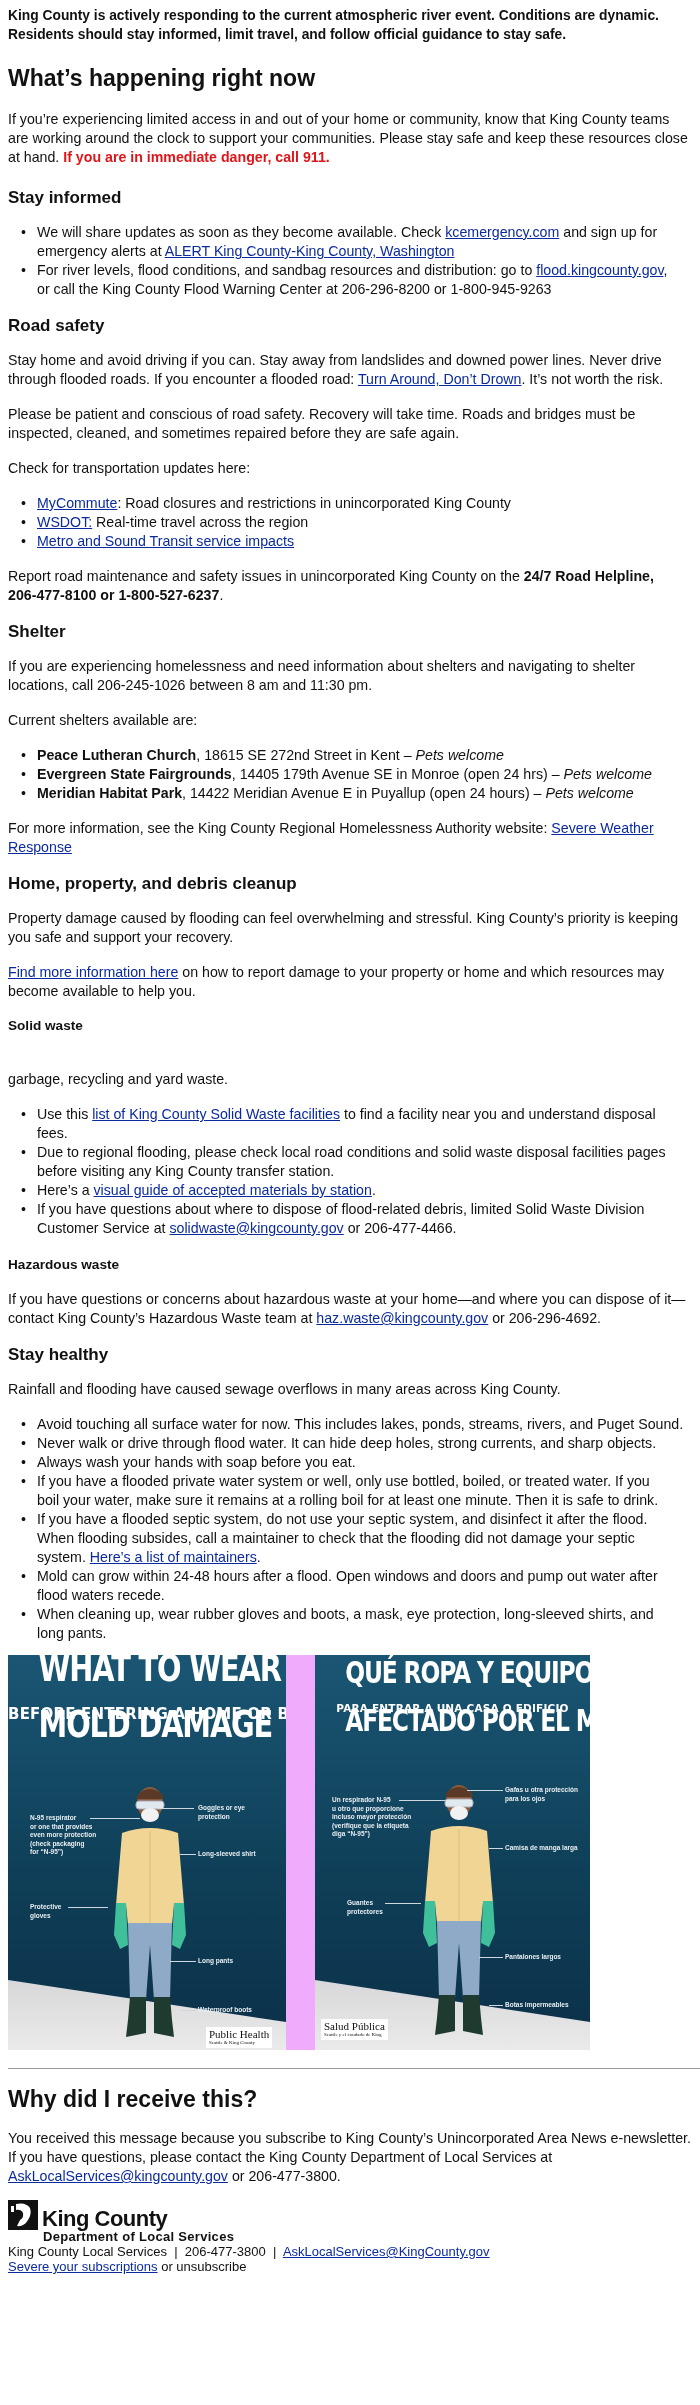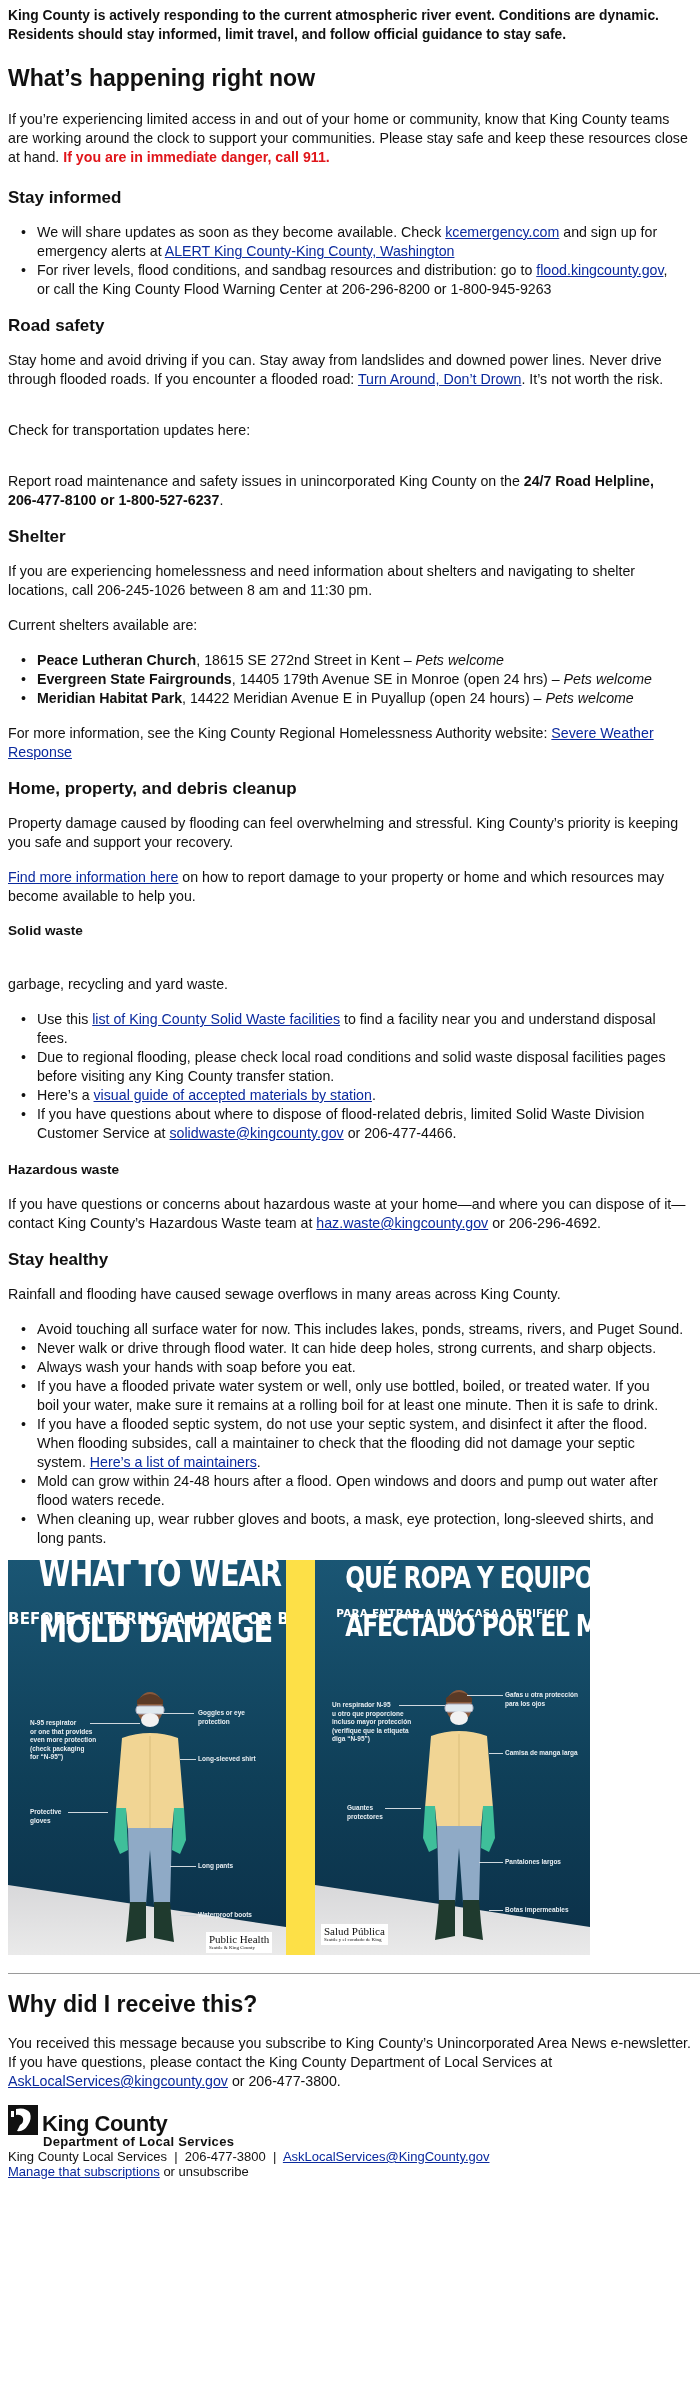--- a/index.html
+++ b/index.html
@@ -8,21 +8,21 @@
   p { margin:0; }
   .intro { font-weight:bold; font-size:13.8px; line-height:19px; }
   h1 { font-size:23px; font-weight:bold; margin:20px 0 0 0; line-height:28px; }
   h2 { font-size:17px; font-weight:bold; margin:0; line-height:22px; }
   h3 { font-size:13.6px; font-weight:bold; margin:0; line-height:18px; }
   a { color:#1a0dab; text-decoration:underline; color:#0b2a9e; }
   .red { color:#e0151a; font-weight:bold; }
   ul { margin:0; padding:0 0 0 29px; list-style:none; }
   ul li { position:relative; }
   ul li::before { content:"•"; position:absolute; left:-16px; top:0; } .gap14 { height:14px; } .gap16{height:16px;} .gap18{height:18px;} .gap20{height:20px;}
-  .poster-row { position:relative; width:582px; height:395px; margin-top:12px; background:#fde047; }
+  .poster-row { position:relative; width:582px; height:395px; margin-top:12px; background:#f0abfc; }
   .poster { position:absolute; top:0; height:395px; background:linear-gradient(180deg,#1a5674 0%,#0f3f58 55%,#0b3048 100%); overflow:hidden; }
   .poster .floor { position:absolute; left:0; right:0; bottom:0; height:70px; background:linear-gradient(180deg,#d8d8da,#eaeaea); clip-path:polygon(0 0,100% 60%,100% 100%,0 100%); }
   .pt { color:#fff; font-weight:bold; text-align:center; position:absolute; left:0; right:0; font-family:"DejaVu Sans", sans-serif; }
   .big { font-size:37px; letter-spacing:-1.5px; transform:scaleX(0.78); }
   .sub { font-size:15px; letter-spacing:0.2px; }
   .lbl { position:absolute; color:#e8eef2; font-size:6.5px; line-height:8.5px; font-weight:bold; white-space:nowrap; }
   .line { position:absolute; height:1px; background:#cfd8de; }
   .logo { position:absolute; background:#fff; color:#111; font-family:"Liberation Serif", serif; font-size:11px; line-height:11px; padding:2px 3px; }
   .logo small { font-size:5px; display:block; line-height:6px; }
   .figure { position:absolute; }
@@ -66,23 +66,32 @@
   </ul>
 
   <div class="gap16"></div>
   <h2>Road safety</h2>
   <div class="gap14"></div>
   <p>
     <span>Stay home and avoid driving if you can. Stay away from landslides and downed power lines. Never drive</span><br>
     <span>through flooded roads. If you encounter a flooded road: </span><a href="#">Turn Around, Don’t Drown</a><span>. It’s not worth the risk.</span>
   </p>
   <div class="gap16"></div>
+  <p>
+    <span>Please be patient and conscious of road safety. Recovery will take time. Roads and bridges must be</span><br>
+    <span>inspected, cleaned, and sometimes repaired before they are safe again.</span>
+  </p>
   <div class="gap16"></div>
   <p>Check for transportation updates here:</p>
   <div class="gap16"></div>
+  <ul>
+    <li><a href="#">MyCommute</a><span>: Road closures and restrictions in unincorporated King County</span></li>
+    <li><a href="#">WSDOT:</a><span> Real-time travel across the region</span></li>
+    <li><a href="#">Metro and Sound Transit service impacts</a></li>
+  </ul>
   <div class="gap16"></div>
   <p>
     <span>Report road maintenance and safety issues in unincorporated King County on the </span><b>24/7 Road Helpline,</b><br>
     <b>206-477-8100 or 1-800-527-6237</b><span>.</span>
   </p>
 
   <div class="gap16"></div>
   <h2>Shelter</h2>
   <div class="gap14"></div>
   <p>
@@ -244,14 +253,14 @@
       <svg width="30" height="30" viewBox="0 0 30 30">
           <rect width="30" height="30" fill="#111"></rect>
           <path d="M8 4 Q18 2 22 8 Q24 14 20 20 Q16 27 9 26 L12 20 Q16 18 15 13 Q13 9 8 10Z" fill="#fff"></path>
           <path d="M3 6 L6 6 L6 12 L3 12Z" fill="#fff"></path>
         </svg>
     </div>
     <div class="kc-name">King County</div>
   </div>
   <div class="kc-dept">Department of Local Services</div>
   <div class="footer-line" style="white-space:pre;"><span>King County Local Services  |  206-477-3800  |  </span><a href="#">AskLocalServices@KingCounty.gov</a></div>
-  <div class="footer-line"><a href="#">Manage that subscriptions</a><span> or unsubscribe</span></div>
+  <div class="footer-line"><a href="#">Severe your subscriptions</a><span> or unsubscribe</span></div>
 </div>
 
 </body></html>

